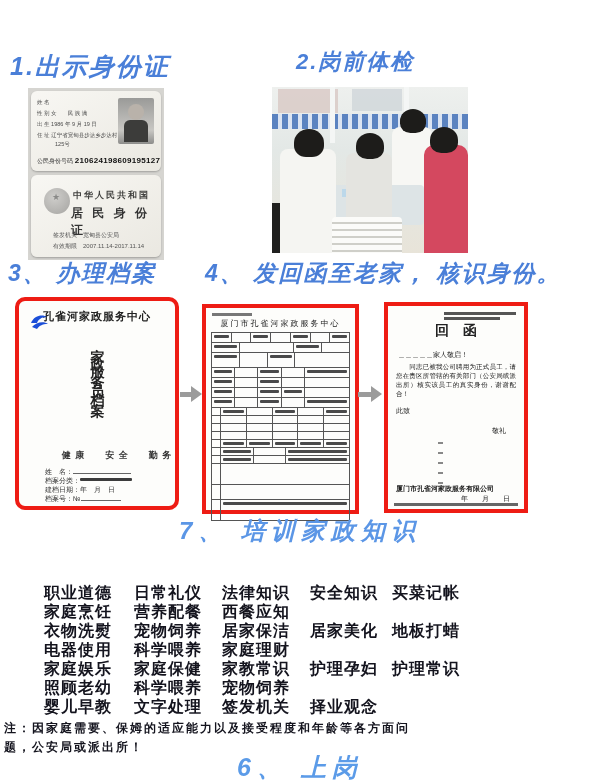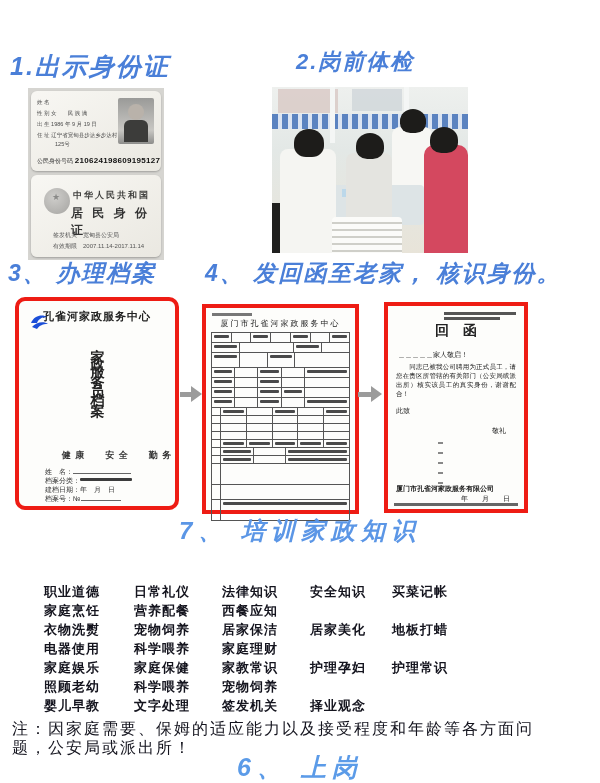--- a/index.html
+++ b/index.html
@@ -119,23 +119,23 @@
   .docC .marks{position:absolute;left:50px;top:136px;}
   .docC .marks div{width:5px;height:2px;background:#888;margin-bottom:8px;}
   .docC .company{position:absolute;left:8px;top:178px;width:124px;font-size:7px;font-weight:bold;
                  color:#222;white-space:nowrap;}
   .docC .dateline{position:absolute;right:14px;top:188px;font-size:7px;color:#222;}
   .docC .foot{position:absolute;left:6px;bottom:3px;width:124px;height:3px;background:#666;}
 
   
   .training{position:absolute;left:44px;top:583px;display:grid;
             grid-template-columns:90px 88px 88px 82px 80px;grid-auto-rows:19px;
-            font-size:13px;font-weight:bold;letter-spacing:1px;color:#14141e;}
+            font-size:16px;font-weight:bold;letter-spacing:1px;color:#14141e;}
   .training span{white-space:nowrap;}
-  .note{position:absolute;left:12px;top:719px;width:580px;font-size:16px;font-weight:normal;
+  .note{position:absolute;left:4px;top:719px;width:580px;font-size:12px;font-weight:bold;
         letter-spacing:2px;line-height:19px;color:#14141e;}
 </style>
 </head>
 <body>
 
 <div class="canvas">
 
 
   <div class="step s1">1.出示身份证</div>
   <div class="step s2">2.岗前体检</div>

